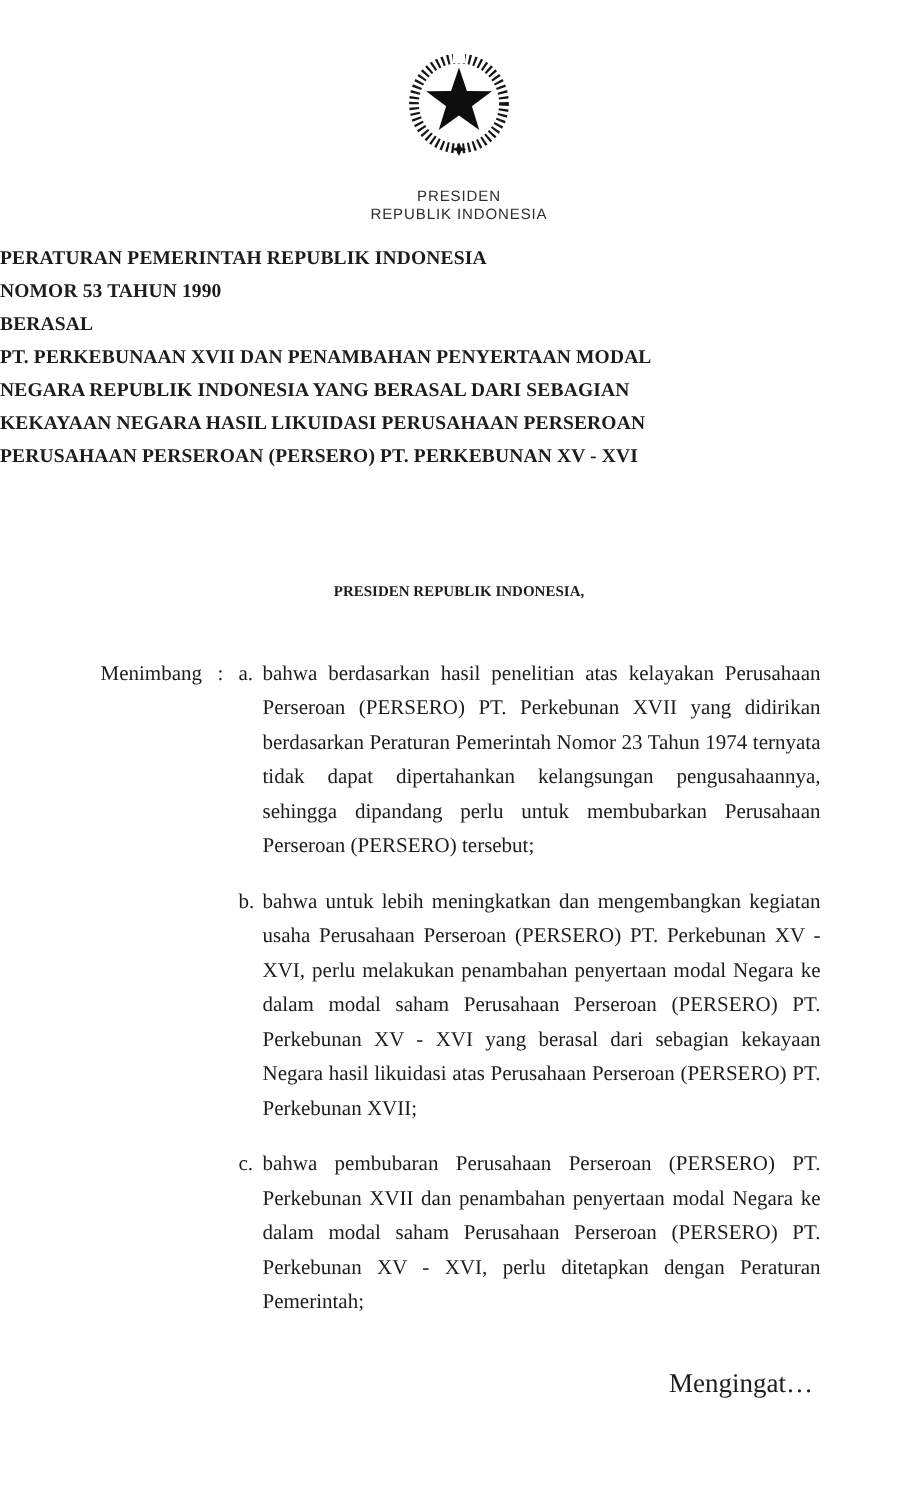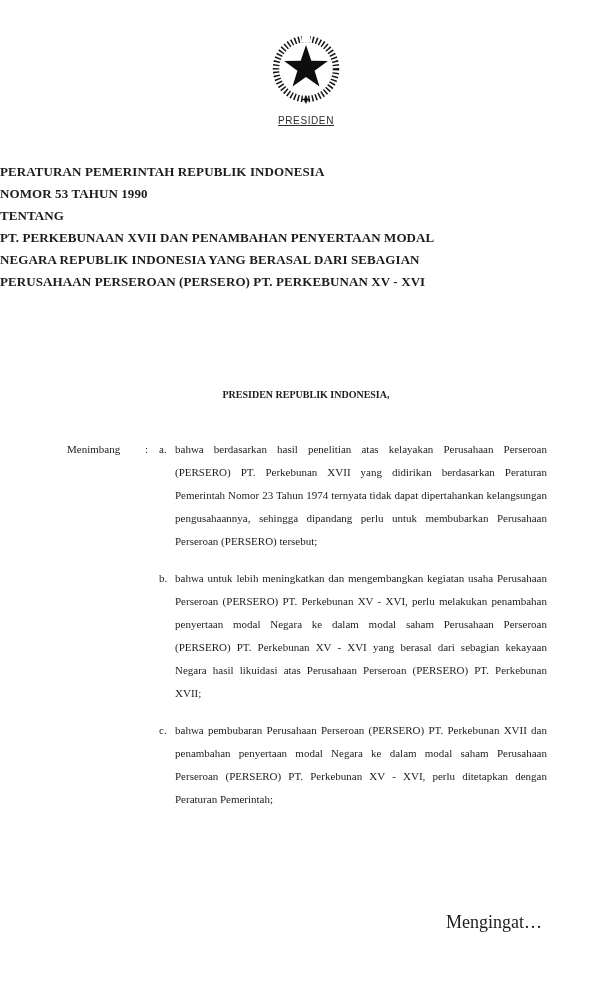--- a/index.html
+++ b/index.html
@@ -26,21 +26,21 @@
     text-align: center;
   }
   .emblem svg { display: block; margin: 0 auto; }
   .emblem-line {
     font-family: "Liberation Sans", sans-serif;
     font-size: 10px;
     letter-spacing: 0.6px;
     color: #2e2e2e;
     line-height: 12px;
   }
-  .emblem-line.first { margin-top: 5px; text-decoration: underline; }
+  .emblem-line.first { margin-top: 16px; }
 
   
   .title-block {
     position: absolute;
     top: 161px;
     left: 0;
     right: 0;
     text-align: left;
     font-weight: bold;
     font-size: 13px;
@@ -59,21 +59,21 @@
     font-weight: bold;
     font-size: 10px;
   }
 
   
   .menimbang {
     position: absolute;
     top: 438px;
     left: 67px;
     width: 480px;
-    font-size: 11px;
+    font-size: 14px;
     line-height: 23px;
   }
   .m-label { position: absolute; left: 0; top: 0; }
   .m-colon { position: absolute; left: 78px; top: 0; }
   .m-items { margin-left: 108px; }
   .m-item { position: relative; text-align: justify; }
   .m-item .marker { position: absolute; left: -16px; top: 0; }
   .m-item + .m-item { margin-top: 14px; }
 
   
@@ -90,28 +90,30 @@
 <div class="page">
 
   <div class="emblem">
     <svg width="80" height="74" viewBox="0 0 80 74" aria-hidden="true">
       <circle cx="40" cy="33" r="30" fill="none" stroke="#161616" stroke-width="6.5" stroke-dasharray="1.5 2.1"></circle>
       <rect x="36" y="0" width="8" height="6" fill="#ffffff"></rect>
       <polygon fill="#0d0d0d" points="40,9 45.3,24.7 61.9,24.9 48.6,34.8 53.5,50.6 40,41 26.5,50.6 31.4,34.8 18.1,24.9 34.7,24.7"></polygon>
       <polygon fill="#161616" points="40,59 41.6,62.4 45,63.5 41.6,64.6 40,68 38.4,64.6 35,63.5 38.4,62.4"></polygon>
     </svg>
     <div class="emblem-line first">PRESIDEN</div>
+    <div class="emblem-line">REPUBLIK INDONESIA</div>
   </div>
 
   <div class="title-block">
     <span class="title-line">PERATURAN PEMERINTAH REPUBLIK INDONESIA</span>
     <span class="title-line">NOMOR 53 TAHUN 1990</span>
-    <span class="title-line">TENTANG</span>
+    <span class="title-line">BERASAL</span>
     <span class="title-line">PT. PERKEBUNAAN XVII DAN PENAMBAHAN PENYERTAAN MODAL</span>
     <span class="title-line">NEGARA REPUBLIK INDONESIA YANG BERASAL DARI SEBAGIAN</span>
+    <span class="title-line">KEKAYAAN NEGARA HASIL LIKUIDASI PERUSAHAAN PERSEROAN</span>
     <span class="title-line">PERUSAHAAN PERSEROAN (PERSERO) PT. PERKEBUNAN XV - XVI</span>
   </div>
 
   <div class="salutation">PRESIDEN REPUBLIK INDONESIA,</div>
 
   <div class="menimbang">
     <span class="m-label">Menimbang</span>
     <span class="m-colon">:</span>
     <div class="m-items">
       <div class="m-item">

